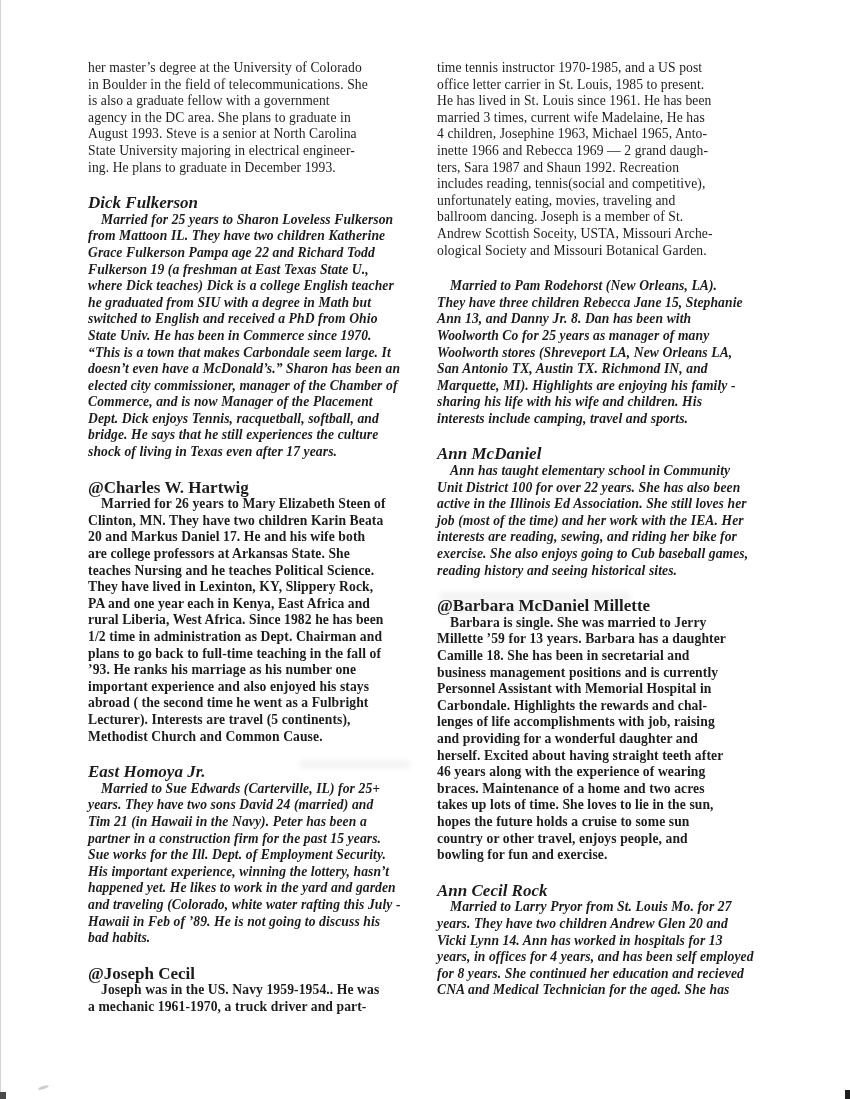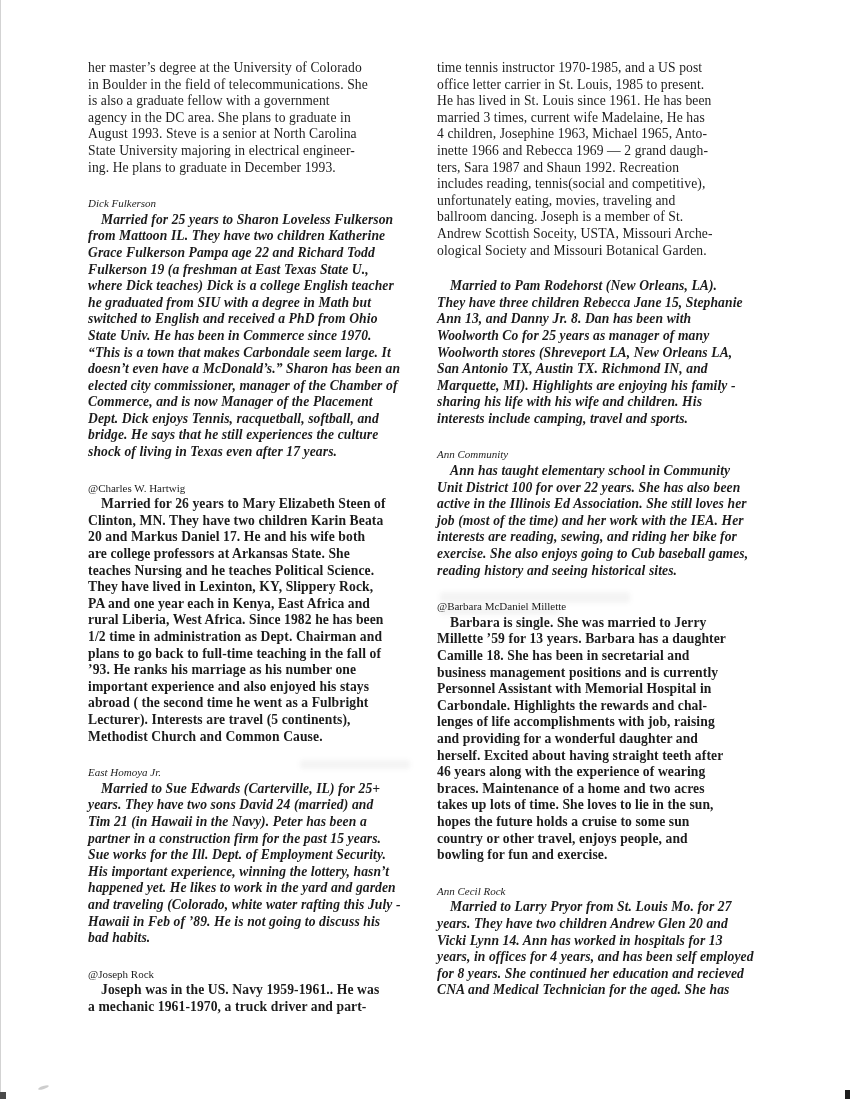--- a/index.html
+++ b/index.html
@@ -21,23 +21,23 @@
   .body-para {
     margin: 0;
     white-space: pre-line;
     font-size: 13.6px;
     line-height: 16.6px;
     letter-spacing: 0.1px;
   }
   .bio-section { margin-top: 19px; }
   .bio-heading {
     margin: 0;
-    font-size: 11px;
+    font-size: 17px;
     line-height: 16.6px;
-    font-weight: normal;
+    font-weight: bold;
   }
   .italic { font-style: italic; }
   .indent { text-indent: 13px; font-weight: bold; }
 
   
   .edge-left {
     position: absolute; left: 0; top: 0;
     width: 1px; height: 1099px;
     background: rgba(110,110,110,0.30);
   }
@@ -128,22 +128,22 @@
 partner in a construction firm for the past 15 years.
 Sue works for the Ill. Dept. of Employment Security.
 His important experience, winning the lottery, hasn’t
 happened yet.  He likes to work in the yard and garden
 and traveling (Colorado, white water rafting this July -
 Hawaii in Feb of ’89.  He is not going to discuss his
 bad habits.</p>
     </section>
 
     <section class="bio-section">
-      <h3 class="bio-heading">@Joseph Rock</h3>
-      <p class="body-para indent">Joseph was in the US. Navy 1959-1961.. He was
+      <h3 class="bio-heading">@Joseph Cecil</h3>
+      <p class="body-para indent">Joseph was in the US. Navy 1959-1954.. He was
 a mechanic 1961-1970, a truck driver and part-</p>
     </section>
   </div>
 
   <div class="col">
     <p class="body-para">time tennis instructor 1970-1985, and a US post
 office letter carrier in St. Louis, 1985 to present.
 He has lived in St. Louis since 1961.  He has been
 married 3 times, current wife Madelaine,  He has
 4  children, Josephine 1963, Michael 1965, Anto-
@@ -161,21 +161,21 @@
 Ann 13, and Danny Jr. 8.  Dan has been with
 Woolworth Co for 25 years as manager of many
 Woolworth stores (Shreveport LA,  New Orleans LA,
 San Antonio TX, Austin TX. Richmond IN, and
 Marquette, MI).  Highlights are enjoying his family -
 sharing his life with his wife and children.  His
 interests include camping, travel and sports.</p>
     </section>
 
     <section class="bio-section">
-      <h3 class="bio-heading italic">Ann Community</h3>
+      <h3 class="bio-heading italic">Ann McDaniel</h3>
       <p class="body-para italic indent">Ann has taught elementary school in Community
 Unit District 100 for over 22 years. She has also been
 active in the Illinois Ed Association.  She still loves her
 job (most of the time) and her work with the IEA.  Her
 interests are reading, sewing, and riding her bike for
 exercise.  She also enjoys going to Cub baseball games,
 reading history and seeing historical sites.</p>
     </section>
 
     <section class="bio-section">

